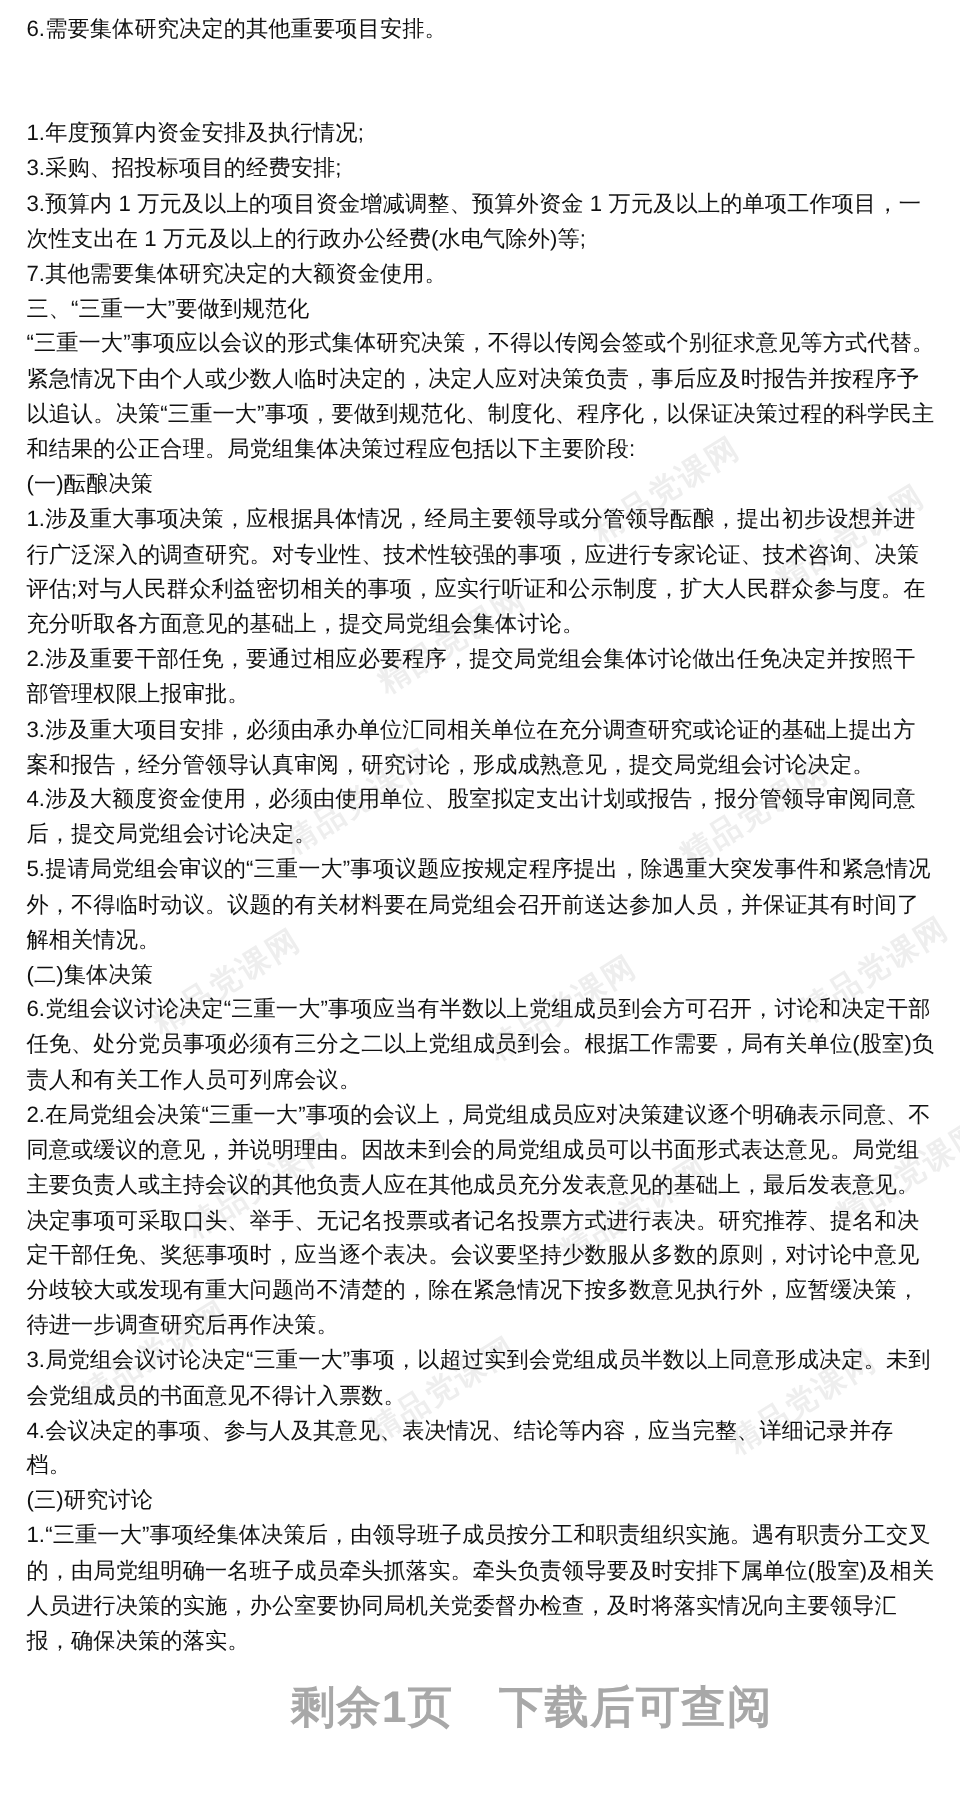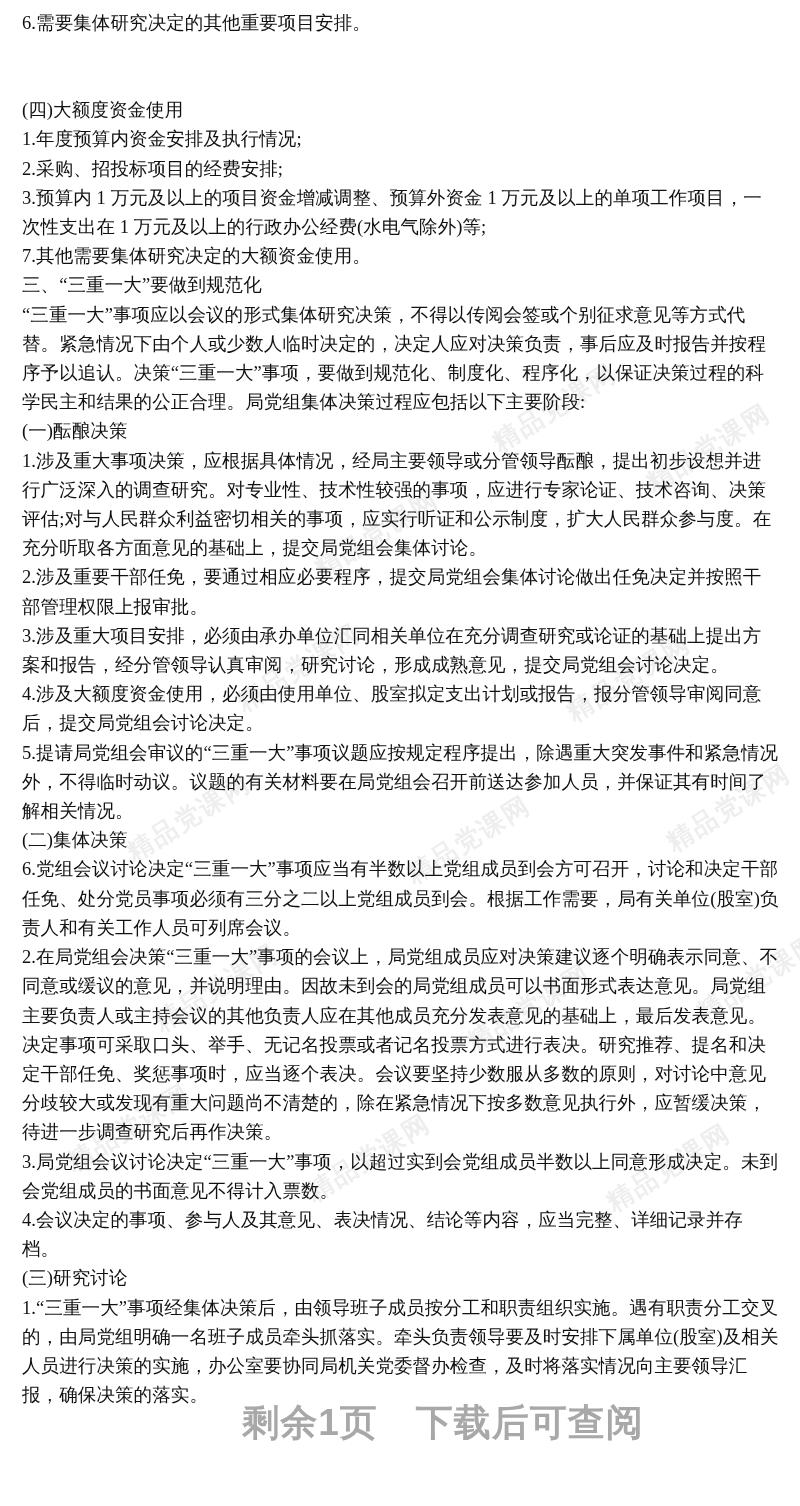--- a/index.html
+++ b/index.html
@@ -50,21 +50,20 @@
 
   
   #doc {
     position: absolute;
     left: 0;
     top: 0;
     width: 800px;
     z-index: 2;
     padding: 9px 20px 0 22px;
     box-sizing: border-box;
-    font-family: Liberation Serif, serif;
   }
 
   .line {
     font-size: 18.5px;
     line-height: 29.2px;
     color: #111111;
     letter-spacing: 0.1px;
     white-space: pre-wrap;
     word-break: break-all;
     text-align: left;
@@ -111,23 +110,22 @@
       <div class="wm" style="left: 460px; top: 1030px;">精品党课网</div>
       <div class="wm" style="left: 690px; top: 1000px;">精品党课网</div>
       <div class="wm" style="left: 300px; top: 1180px;">精品党课网</div>
       <div class="wm" style="left: 600px; top: 1190px;">精品党课网</div>
       <div class="wm" style="left: 60px; top: 1150px;">精品党课网</div>
     </div>
 
   <div id="doc">
       <div class="line">6.需要集体研究决定的其他重要项目安排。</div>
       <div class="spacer-2"></div>
-      <div class="line">(四)大额度资金使用</div>
       <div class="line">1.年度预算内资金安排及执行情况;</div>
-      <div class="line">2.采购、招投标项目的经费安排;</div>
+      <div class="line">3.采购、招投标项目的经费安排;</div>
       <div class="line">3.预算内 1 万元及以上的项目资金增减调整、预算外资金 1 万元及以上的单项工作项目，一次性支出在 1 万元及以上的行政办公经费(水电气除外)等;</div>
       <div class="line">7.其他需要集体研究决定的大额资金使用。</div>
       <div class="line">三、“三重一大”要做到规范化</div>
       <div class="line">“三重一大”事项应以会议的形式集体研究决策，不得以传阅会签或个别征求意见等方式代替。紧急情况下由个人或少数人临时决定的，决定人应对决策负责，事后应及时报告并按程序予以追认。决策“三重一大”事项，要做到规范化、制度化、程序化，以保证决策过程的科学民主和结果的公正合理。局党组集体决策过程应包括以下主要阶段:</div>
       <div class="line">(一)酝酿决策</div>
       <div class="line">1.涉及重大事项决策，应根据具体情况，经局主要领导或分管领导酝酿，提出初步设想并进行广泛深入的调查研究。对专业性、技术性较强的事项，应进行专家论证、技术咨询、决策评估;对与人民群众利益密切相关的事项，应实行听证和公示制度，扩大人民群众参与度。在充分听取各方面意见的基础上，提交局党组会集体讨论。</div>
       <div class="line">2.涉及重要干部任免，要通过相应必要程序，提交局党组会集体讨论做出任免决定并按照干部管理权限上报审批。</div>
       <div class="line">3.涉及重大项目安排，必须由承办单位汇同相关单位在充分调查研究或论证的基础上提出方案和报告，经分管领导认真审阅，研究讨论，形成成熟意见，提交局党组会讨论决定。</div>
       <div class="line">4.涉及大额度资金使用，必须由使用单位、股室拟定支出计划或报告，报分管领导审阅同意后，提交局党组会讨论决定。</div>
       <div class="line">5.提请局党组会审议的“三重一大”事项议题应按规定程序提出，除遇重大突发事件和紧急情况外，不得临时动议。议题的有关材料要在局党组会召开前送达参加人员，并保证其有时间了解相关情况。</div>

